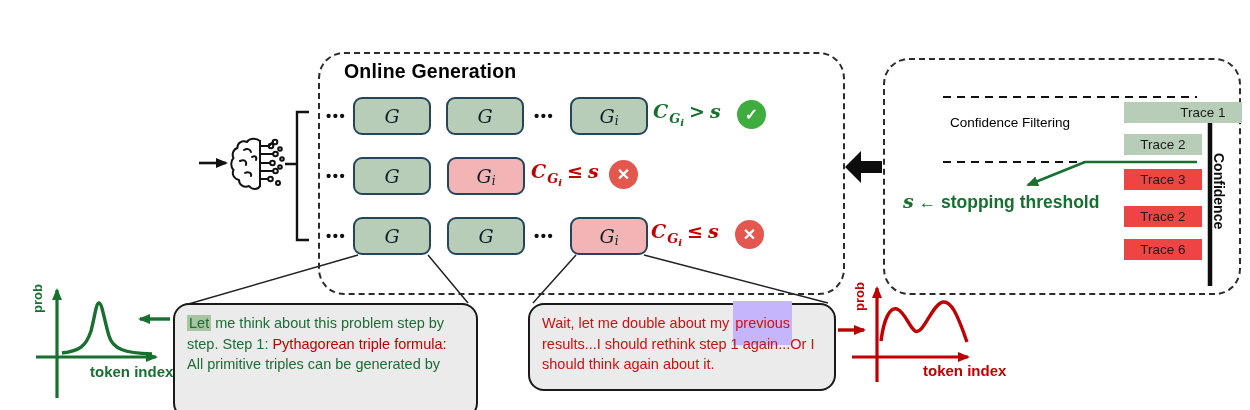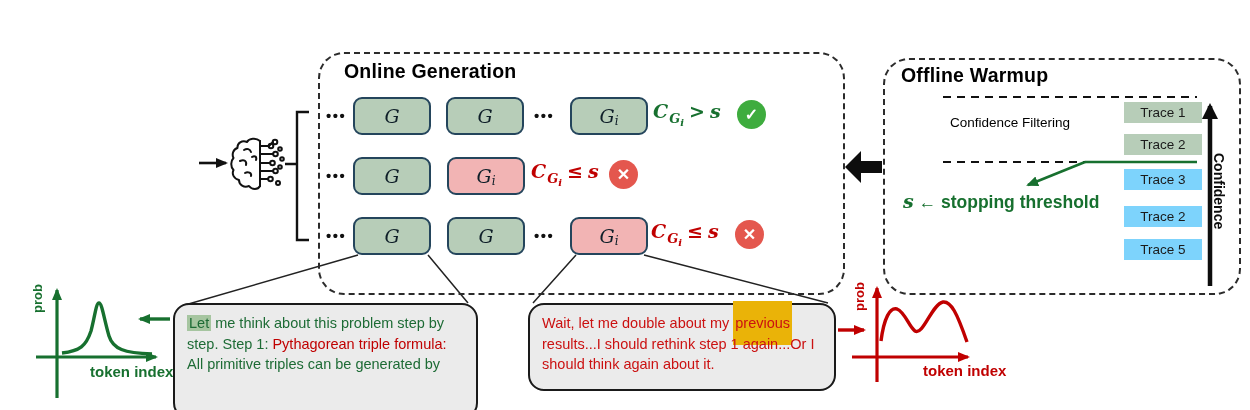--- a/index.html
+++ b/index.html
@@ -36,38 +36,38 @@
   .resicon{position:absolute;width:29px;height:29px;border-radius:50%;color:#fff;
            display:flex;align-items:center;justify-content:center;font-weight:bold;font-size:16px;}
   .resicon.pass{background:#3EAC3E;}
   .resicon.fail{background:#E4574E;}
 
   
   .filter-label{position:absolute;left:950px;top:115px;font-size:13.5px;color:#000000;}
   .trace{position:absolute;left:1124px;width:78px;height:21px;display:flex;align-items:center;
          justify-content:center;font-size:13.5px;color:#1b1b1b;}
   .trace.green{background:#b7cdb8;}
-  .trace.red{background:#7dd3fc;}
+  .trace.red{background:#ef4444;}
   .threshold{position:absolute;left:903px;top:190px;color:#17702f;font-weight:bold;font-size:17.5px;white-space:nowrap;}
   .threshold .tmath{font-family:"DejaVu Serif",serif;font-style:italic;font-size:19px;}
   .vlabel{position:absolute;writing-mode:vertical-rl;font-weight:bold;font-size:14px;color:#0c0c0c;}
   #conf-label{left:1211px;top:153px;}
 
   
   .plot-ylabel{position:absolute;writing-mode:vertical-rl;transform:rotate(180deg);font-size:13px;font-weight:bold;}
   .plot-xlabel{position:absolute;font-size:15px;font-weight:bold;}
   .gpl{color:#17702f;} .rpl{color:#c00000;}
 
   
   .snip{position:absolute;background:#ebebeb;border:2px solid #1a1a1a;border-radius:16px;
         box-sizing:border-box;padding:8px 12px;font-size:14.5px;line-height:1.42;}
   #snip-green{left:173px;top:303px;width:305px;height:116px;color:#1d6b35;}
   #snip-red{left:528px;top:303px;width:308px;height:88px;color:#cb1111;}
   .hl-green{background:#a6c5a0;padding:0 2px;}
-  .hl-pink{background:#eab308;padding:14px 2px;}
+  .hl-pink{background:#c4b5fd;padding:14px 2px;}
   .seg-red{color:#c00000;}
   .math-line{display:block;font-family:"DejaVu Serif",serif;font-style:italic;font-size:15px;margin-top:1px;}
 </style>
 </head>
 <body>
 
 <div class="canvas">
 
   <svg class="overlay" width="1250" height="410">
     <defs>
@@ -183,28 +183,27 @@
   <div class="gbox red" style="left:570px;top:217px;">
     <span class="bl">G</span>
       <span class="blsub">i</span>
   </div>
   <div class="cond red-t" style="left:651px;top:220px;">
     <span class="cvar">C</span><span class="csub">G</span><span class="csubsub">i</span><span class="cop">≤</span><span class="cvar">s</span>
   </div>
   <div class="resicon fail" style="left:735px;top:220px;">✕</div>
 
   <div class="panel" id="warm-panel"></div>
-  <div class="panel-title" style="left:901px;top:64px;">Offline Warmup</div>
   <div class="filter-label">Confidence Filtering</div>
 
-  <div class="trace green" style="top:102px;">Trace 1</div>
+  <div class="trace green" style="top:102px;padding-left:40px;">Trace 1</div>
   <div class="trace green" style="top:134px;">Trace 2</div>
   <div class="trace red" style="top:169px;">Trace 3</div>
   <div class="trace red" style="top:206px;">Trace 2</div>
-  <div class="trace red" style="top:239px;">Trace 5</div>
+  <div class="trace red" style="top:239px;">Trace 6</div>
 
   <div class="threshold">
     <span class="tmath">s</span>
     <span>←</span><span> stopping threshold</span>
   </div>
   <div class="vlabel" id="conf-label">Confidence</div>
 
   <div class="plot-ylabel gpl" style="left:30px;top:284px;">prob</div>
   <div class="plot-xlabel gpl" style="left:90px;top:363px;">token index</div>
   <div class="plot-ylabel rpl" style="left:852px;top:282px;">prob</div>

